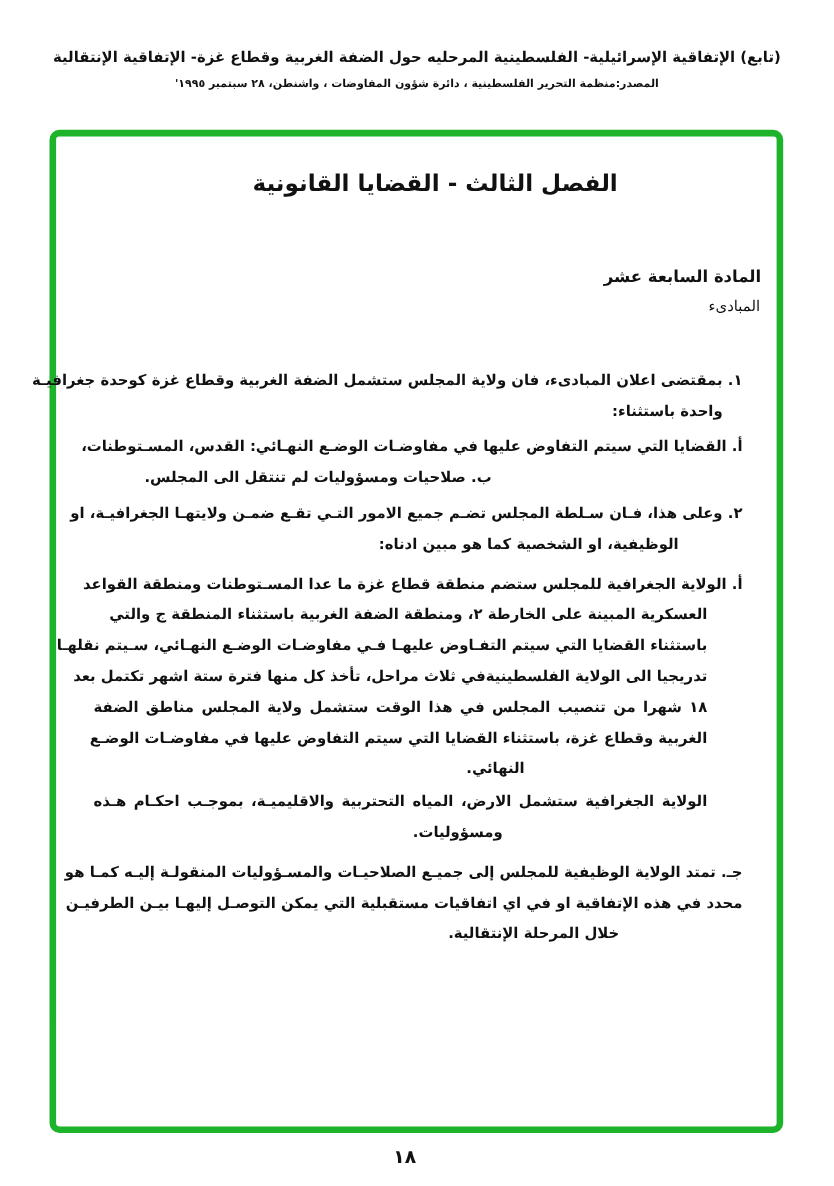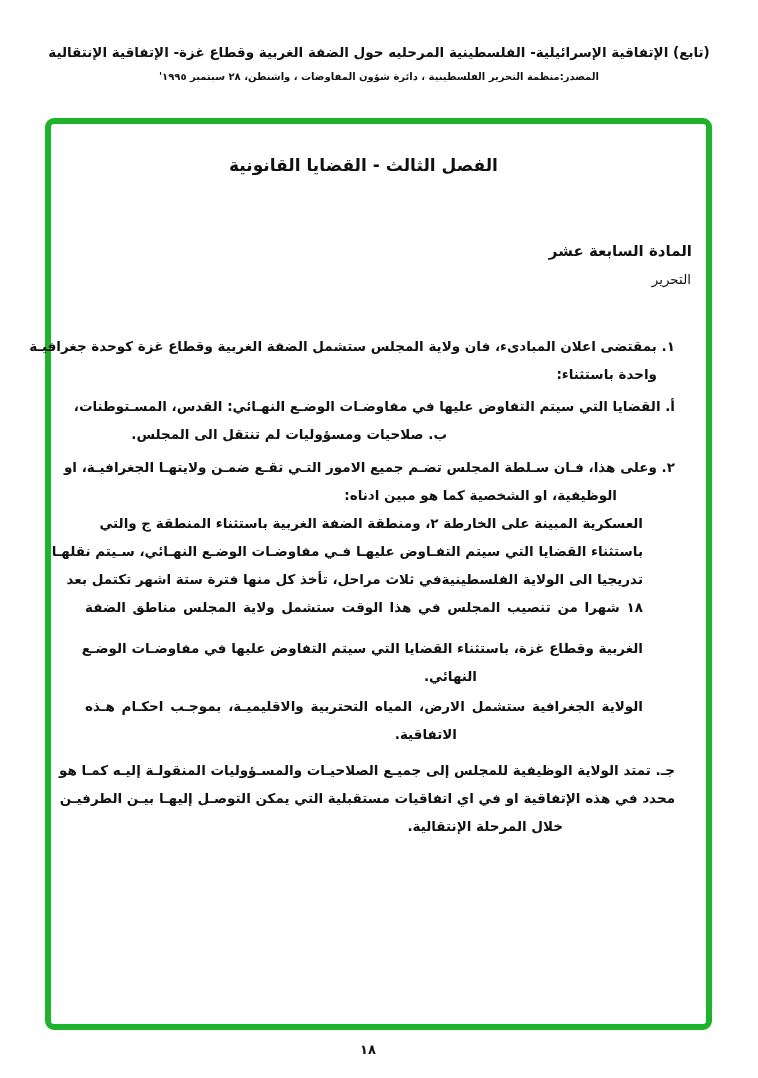--- a/index.html
+++ b/index.html
@@ -13,22 +13,22 @@
   }
   .hdr2{
     position:absolute;top:71px;left:0;right:0;text-align:center;
     direction:rtl;font-size:10px;font-weight:700;
   }
   .frame{
     position:absolute;left:45px;top:118px;width:655px;height:900px;
     border:6px solid #1db32b;border-radius:9px;background:#ffffff;
   }
   .doc-title{
-    position:absolute;top:155px;left:30px;width:667px;text-align:center;
-    direction:rtl;font-size:17px;font-weight:700;
+    position:absolute;top:155px;left:62px;width:667px;text-align:center;
+    direction:rtl;font-size:21px;font-weight:700;
   }
   .article-heading{
     position:absolute;top:242px;right:66px;direction:rtl;
     font-size:15px;font-weight:700;text-align:left;
   }
   .article-subheading{
     position:absolute;top:271px;right:67px;direction:rtl;
     font-size:13.5px;font-weight:400;text-align:right;
   }
   .body-lines{
@@ -36,48 +36,49 @@
   }
   .line{
     direction:rtl;height:28px;line-height:28px;font-size:13.5px;
     font-weight:700;white-space:nowrap;text-align:right;
   }
   .line.fill{
     text-align:justify;text-align-last:justify;text-justify:inter-word;
   }
   .page-number{
     position:absolute;top:1042px;left:0;right:22px;text-align:center;
-    direction:rtl;font-size:13px;font-weight:700;
+    direction:rtl;font-size:17px;font-weight:700;
   }
 </style>
 </head>
 <body>
 
 <div class="hdr1">(تابع) الإتفاقية الإسرائيلية- الفلسطينية المرحليه حول الضفة الغربية وقطاع غزة- الإتفاقية الإنتقالية</div>
 <div class="hdr2">المصدر:منظمة التحرير الفلسطينية ، دائرة شؤون المفاوضات ، واشنطن، ٢٨ سبتمبر ١٩٩٥'</div>
 
 <div class="frame"></div>
 
 <div class="doc-title">الفصل الثالث - القضايا القانونية</div>
 <div class="article-heading">المادة السابعة عشر</div>
-<div class="article-subheading">التحرير</div>
+<div class="article-subheading">المبادىء</div>
 
 <div class="body-lines" id="body-lines">
     <div class="line fill">١.  بمقتضى اعلان المبادىء، فان ولاية المجلس ستشمل الضفة الغربية وقطاع غزة كوحدة جغرافيـة</div>
     <div class="line" style="margin-right: 18px;">واحدة باستثناء:</div>
     <div class="line fill" style="margin-top: 4px;">أ.  القضايا التي سيتم التفاوض عليها في  مفاوضـات الوضـع النهـائي: القدس، المسـتوطنات،</div>
     <div class="line" style="margin-right: 228px;">ب. صلاحيات ومسؤوليات لم تنتقل الى المجلس.</div>
     <div class="line fill" style="margin-top: 5px;">٢.  وعلى هذا، فـان سـلطة المجلس تضـم جميع الامور التـي تقـع ضمـن ولايتهـا الجغرافيـة، او</div>
     <div class="line" style="margin-right: 58px;">الوظيفية، او الشخصية كما هو مبين ادناه:</div>
+    <div class="line fill" style="margin-top: 8px;">أ.  الولاية الجغرافية للمجلس ستضم منطقة قطاع غزة ما عدا المسـتوطنات ومنطقة القواعد</div>
     <div class="line" style="margin-right: 32px;">العسكرية المبينة  على الخارطة ٢، ومنطقة الضفة الغربية باستثناء المنطقة ج والتي</div>
     <div class="line fill" style="margin-right: 32px;">باستثناء القضايا التي سيتم  التفـاوض عليهـا فـي مفاوضـات الوضـع النهـائي، سـيتم نقلهـا</div>
     <div class="line fill" style="margin-right: 32px;">تدريجيا الى الولاية الفلسطينيةفي ثلاث مراحل، تأخذ كل منها فترة ستة اشهر تكتمل بعد</div>
     <div class="line fill" style="margin-right: 32px;">١٨ شهرا من  تنصيب المجلس في هذا الوقت ستشمل ولاية المجلس مناطق الضفة</div>
-    <div class="line fill" style="margin-right: 32px; margin-top: 13px;">الغربية وقطاع غزة، باستثناء القضايا التي سيتم  التفاوض عليها في مفاوضـات الوضـع</div>
+    <div class="line fill" style="margin-right: 32px;">الغربية وقطاع غزة، باستثناء القضايا التي سيتم  التفاوض عليها في مفاوضـات الوضـع</div>
     <div class="line" style="margin-right: 198px;">النهائي.</div>
     <div class="line fill" style="margin-right: 32px; margin-top: 2px;">الولاية الجغرافية ستشمل الارض، المياه التحتربية والاقليميـة، بموجـب احكـام هـذه</div>
-    <div class="line" style="margin-right: 218px;">الاتفاقية.</div>
+    <div class="line" style="margin-right: 218px;">ومسؤوليات.</div>
     <div class="line fill" style="margin-top: 8px;">جـ.  تمتد الولاية الوظيفية للمجلس إلى جميـع الصلاحيـات والمسـؤوليات المنقولـة إليـه كمـا هو</div>
     <div class="line fill">محدد في هذه الإتفاقية او في اي اتفاقيات مستقبلية التي يمكن  التوصـل إليهـا بيـن الطرفيـن</div>
     <div class="line" style="margin-right: 112px;">خلال المرحلة الإنتقالية.</div>
   </div>
 
 <div class="page-number">١٨</div>
 
 </body></html>

